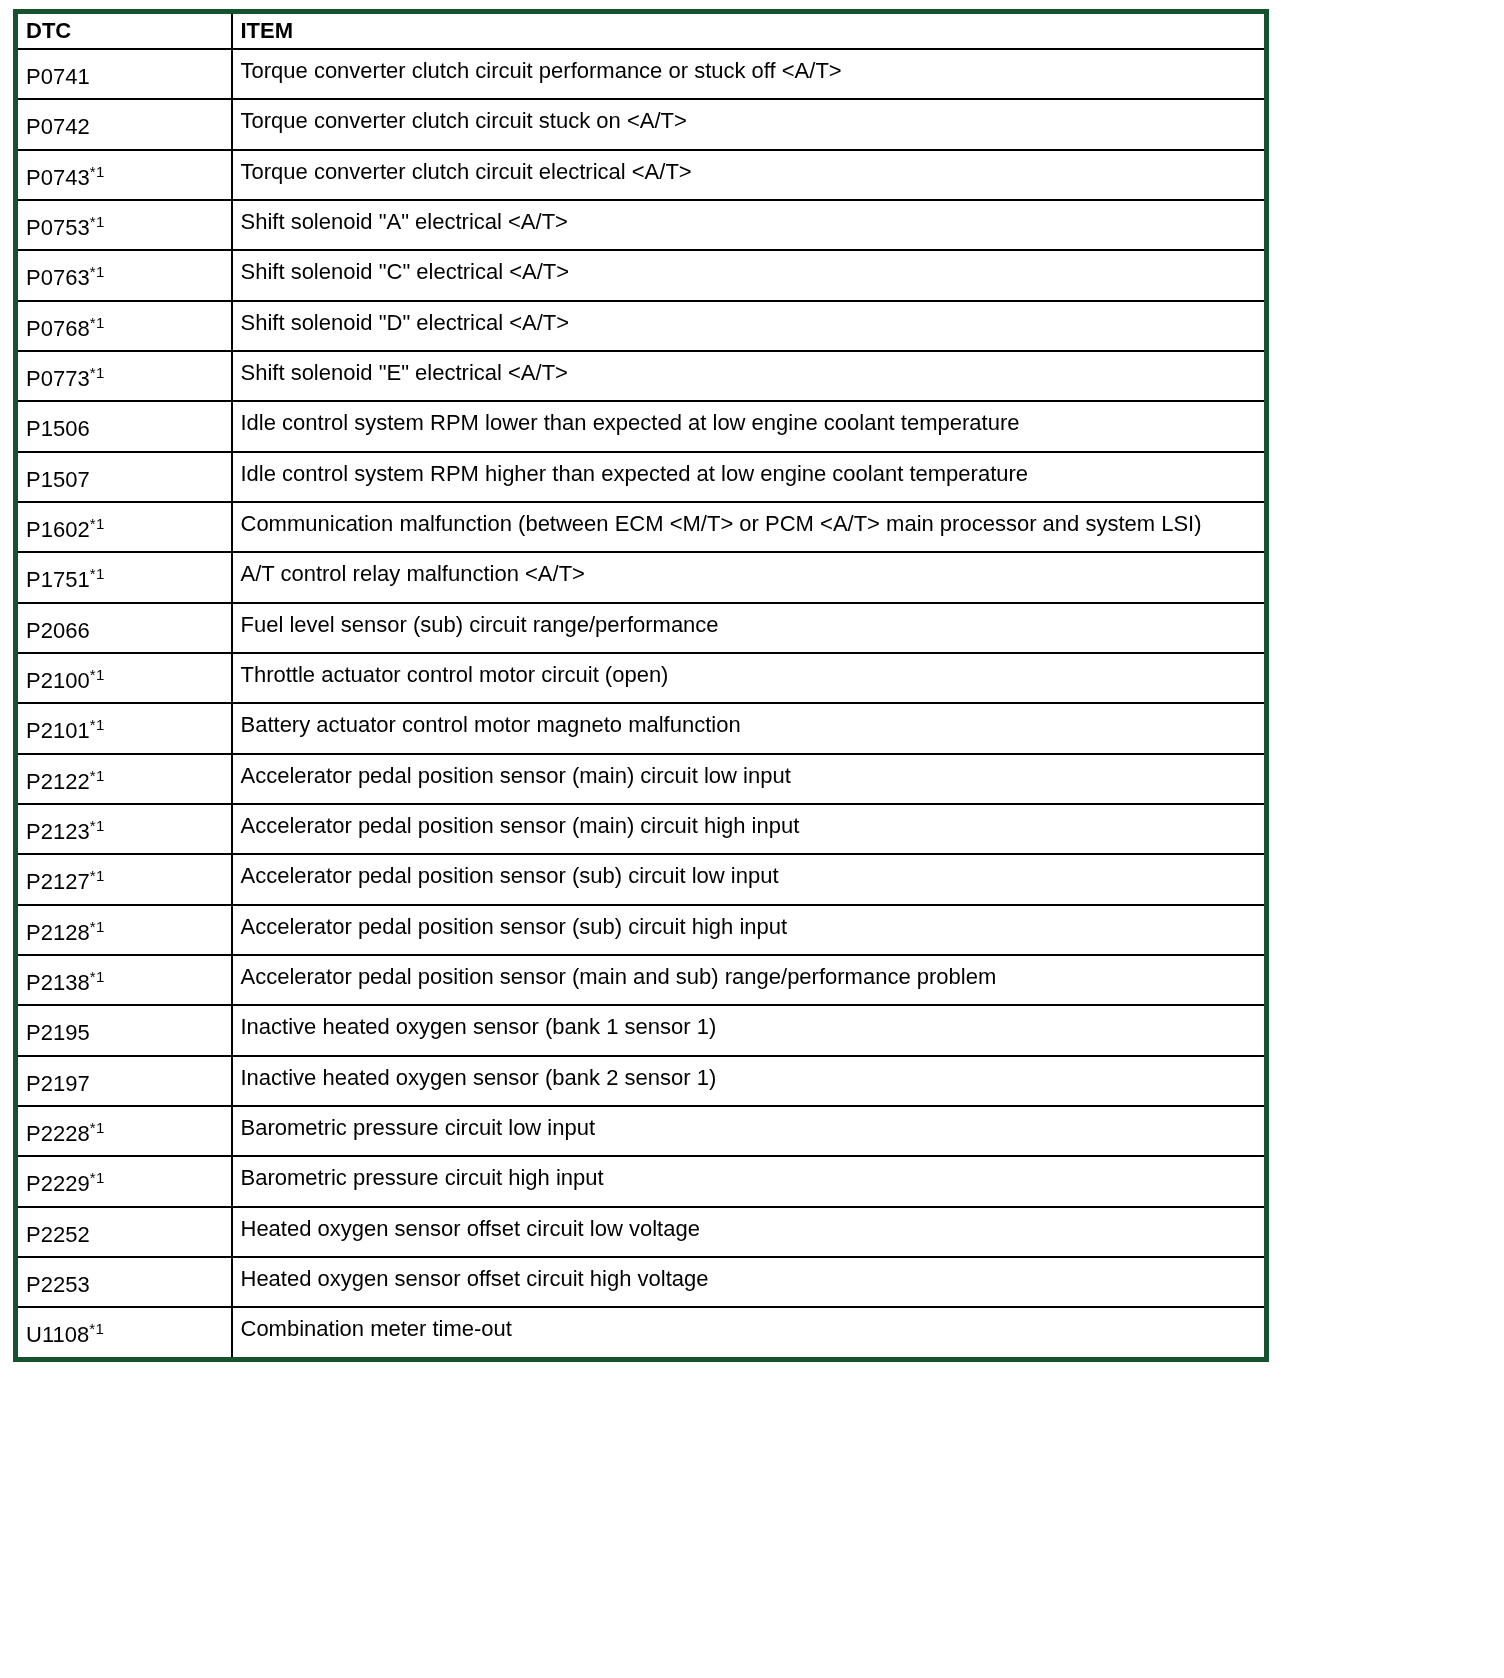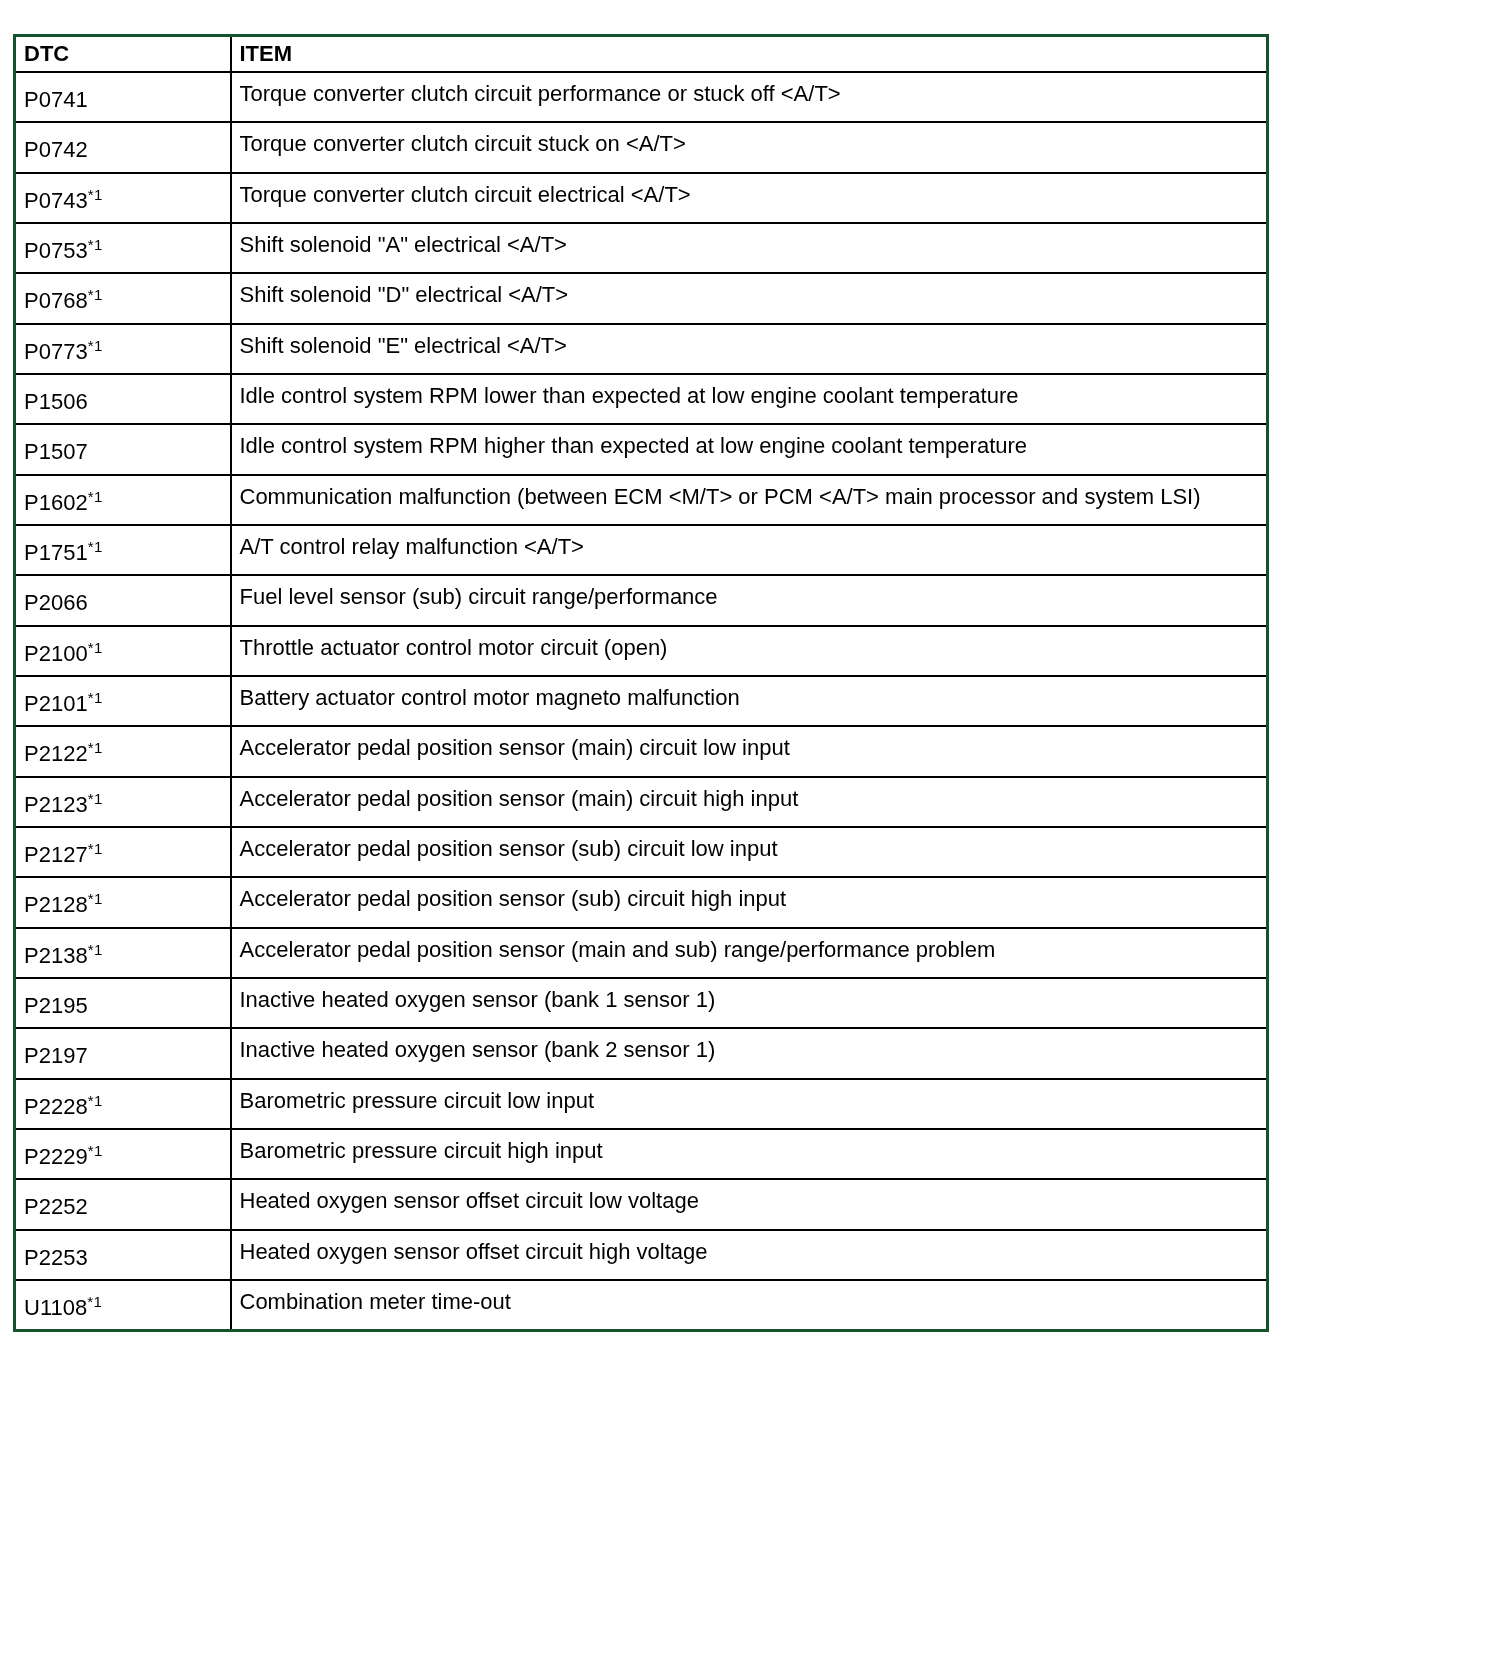--- a/index.html
+++ b/index.html
@@ -11,22 +11,21 @@
     width: 1504px;
     box-sizing: border-box;
     padding: 9px 100px 16px 13px;
     font-family: "Liberation Sans", sans-serif;
     color: #000000;
   }
   table.dtc-table {
     border-collapse: collapse;
     table-layout: fixed;
     width: 1256px;
-    border: 3px solid #14532d;
-    margin-top: 25px;
+    border: 5px solid #14532d;
   }
   table.dtc-table th,
   table.dtc-table td {
     border: 2px solid #000000;
     padding: 7px 10px 7px 8px;
     font-size: 22px;
     line-height: 28px;
     text-align: left;
     vertical-align: top;
     overflow: hidden;
@@ -90,20 +89,28 @@
   <tr>
     <td class="code-cell">
       <span>P0753</span><sup>*1</sup>
     </td>
     <td class="item-cell">
       <span>Shift solenoid "A" electrical &lt;A/T&gt;</span>
     </td>
   </tr>
 
 
+  <tr>
+    <td class="code-cell">
+      <span>P0763</span><sup>*1</sup>
+    </td>
+    <td class="item-cell">
+      <span>Shift solenoid "C" electrical &lt;A/T&gt;</span>
+    </td>
+  </tr>
 
   <tr>
     <td class="code-cell">
       <span>P0768</span><sup>*1</sup>
     </td>
     <td class="item-cell">
       <span>Shift solenoid "D" electrical &lt;A/T&gt;</span>
     </td>
   </tr>
 

